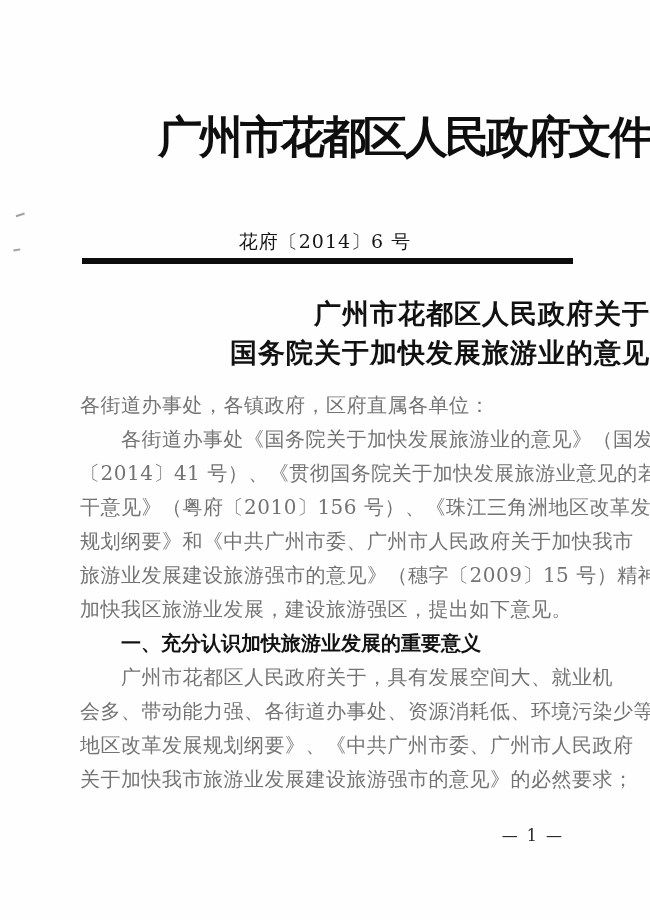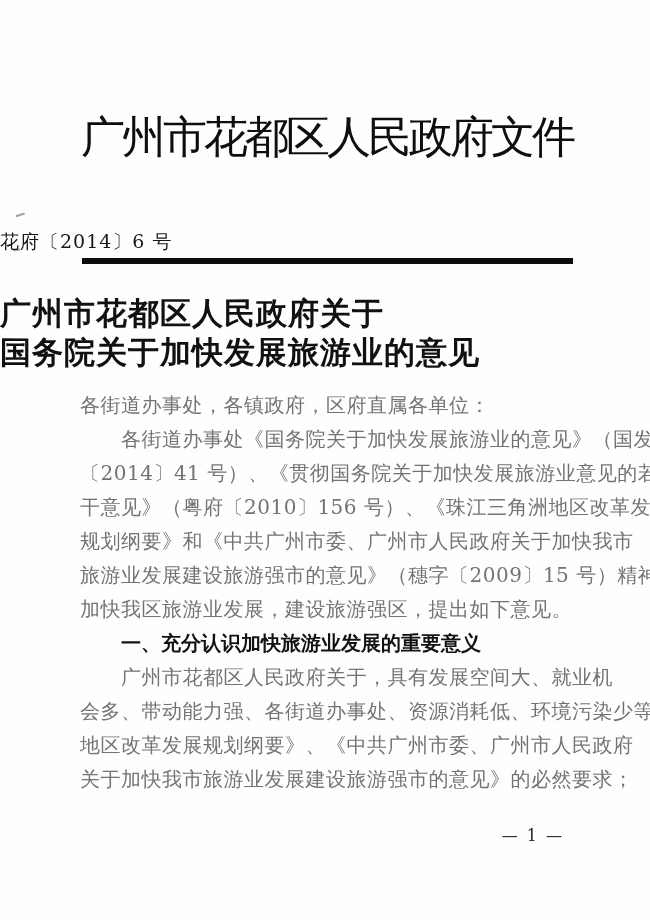--- a/index.html
+++ b/index.html
@@ -12,52 +12,52 @@
     color: #1b1b1b;
     font-family: "DejaVu Serif", "Liberation Serif", serif;
     overflow: hidden;
   }
 
   
   .org-title {
     position: absolute;
     left: 4px; right: 0;
     top: 108px;
-    text-align: center;
+    text-align: right;
     font-size: 44px;
-    font-weight: normal;
+    font-weight: bold;
     letter-spacing: -3px;
     white-space: nowrap;
     color: #0e0e0e;
   }
   .doc-number {
     position: absolute;
     left: 0; right: 0;
     top: 229px;
-    text-align: left;
+    text-align: center;
     font-size: 19px;
     letter-spacing: 1px;
     color: #161616;
   }
   .divider {
     position: absolute;
     left: 82px;
     top: 258px;
     width: 491px;
     height: 6px;
     background: #0d0d0d;
   }
 
   
   .doc-title {
     position: absolute;
     left: 0; right: 0;
     top: 294px;
-    text-align: left;
-    font-size: 31px;
+    text-align: right;
+    font-size: 27px;
     font-weight: bold;
     line-height: 39px;
     letter-spacing: 1px;
     color: #111;
   }
 
   
   .body-text {
     position: absolute;
     left: 80px;

